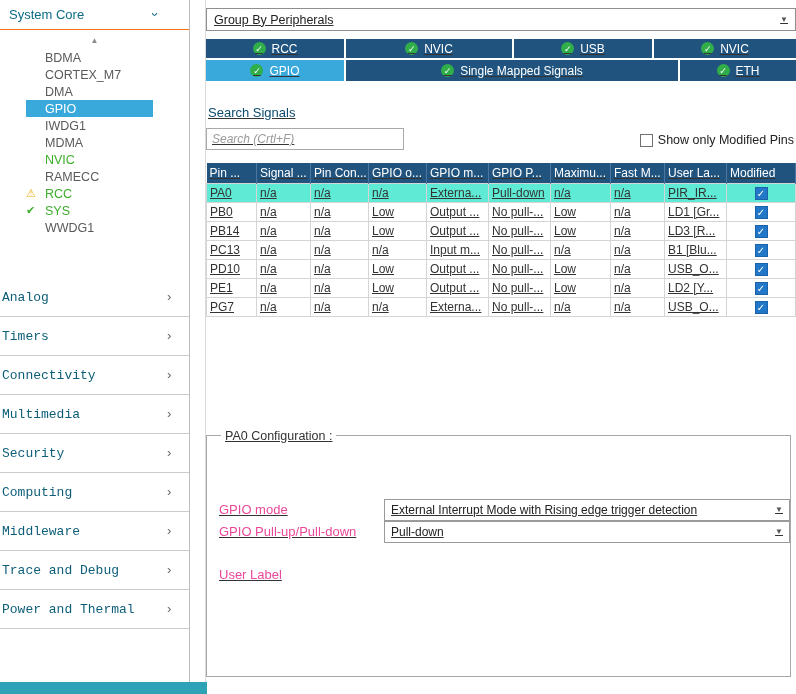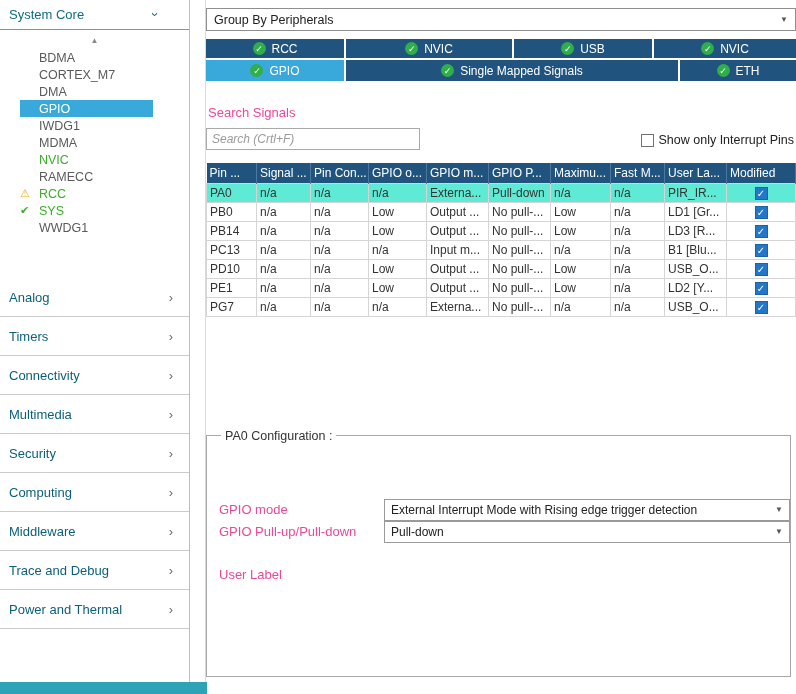--- a/index.html
+++ b/index.html
@@ -10,57 +10,57 @@
   }
   .app { display:flex; width:796px; height:694px; position:relative; }
 
   
   .sidebar { flex:0 0 190px; width:190px; border-right:1px solid #bdbdbd; background:#fff; position:relative; }
   .sc-header { height:30px; display:flex; align-items:center; justify-content:space-between;
                padding:0 32px 0 9px; border-bottom:1px solid #f97316; color:#0d6c86; font-size:13px; }
   .chev-down { display:inline-block; transform:rotate(90deg); color:#0d6c86; font-size:13px; }
   .scroll-up { text-align:center; color:#8a8a8a; font-size:8px; height:15px; line-height:15px; margin-top:3px; }
   .plist { margin-top:1px; }
-  .pitem { display:flex; align-items:center; height:17px; margin:0 36px 0 20px; cursor:default; }
+  .pitem { display:flex; align-items:center; height:17px; margin:0 36px 0 26px; cursor:default; }
   .picon { width:16px; font-size:11px; line-height:1; flex:0 0 16px; }
   .picon.warn { color:#efae17; }
   .picon.ok { color:#3dae2b; }
   .plabel { font-size:12.5px; color:#5a5a5a; padding:0 3px; white-space:nowrap; }
   .plabel.green { color:#3dae2b; }
   .pitem.selected { background:#39a9dc; }
   .pitem.selected .plabel { color:#fff; }
   .catlist { margin-top:42px; }
   .cat { height:39px; display:flex; align-items:center; justify-content:space-between;
-         padding:0 16px 0 9px; border-bottom:1px solid #cbcbcb; color:#0d5e79; font-size:13px; cursor:default; }
+         padding:0 16px 0 2px; border-bottom:1px solid #cbcbcb; color:#0d5e79; font-size:13px; cursor:default;font-family:Liberation Mono, monospace; }
   .cat-chev { color:#6b6b6b; font-size:13px; }
   .teal-bar { position:absolute; left:0; bottom:0; width:207px; height:12px; background:#2ea3b7; z-index:5; }
 
   
   .gutter { flex:0 0 16px; border-right:1px solid #dadada; background:#fff; }
 
   
-  .main { flex:1 1 auto; min-width:0; display:flex; flex-direction:column; padding:8px 0 0 0; position:relative; }
+  .main { flex:1 1 auto; min-width:0; display:flex; flex-direction:column; padding:8px 0 0 0; position:relative;text-decoration:underline; }
   .groupby { height:23px; border:1px solid #8f8f8f; background:#fff; display:flex; align-items:center;
              justify-content:space-between; padding:0 7px; font-size:12.5px; color:#222; }
   .dd-arrow { font-size:8px; color:#555; }
 
   .tabs1 { display:flex; gap:2px; margin-top:8px; height:19px; }
   .tabs2 { display:flex; gap:2px; margin-top:2px; height:21px; }
   .tab { background:#20537e; color:#fff; display:flex; align-items:center; justify-content:center;
          gap:6px; font-size:12px; cursor:default; }
   .tab.active { background:#39a9dc; }
   .tabs1 .tab:nth-child(1){ width:138px; } .tabs1 .tab:nth-child(2){ width:166px; }
   .tabs1 .tab:nth-child(3){ width:138px; } .tabs1 .tab:nth-child(4){ flex:1; }
   .tabs2 .tab:nth-child(1){ width:138px; } .tabs2 .tab:nth-child(2){ width:332px; }
   .tabs2 .tab:nth-child(3){ flex:1; }
   .tabcheck { width:13px; height:13px; border-radius:50%; background:#2fae49; color:#fff; font-size:9px;
               display:flex; align-items:center; justify-content:center; flex:0 0 13px; }
 
-  .search-label { font-size:13px; color:#ec4899; margin:24px 0 8px 2px; }
-  .search-input { width:214px; height:22px; border:1px solid #a9a9a9; padding:0 5px; font-size:12px;
+  .search-label { font-size:13px; color:#0c4a6e; margin:24px 0 8px 2px; }
+  .search-input { width:198px; height:22px; border:1px solid #a9a9a9; padding:0 5px; font-size:12px;
                   font-family:inherit; color:#333; }
   .search-input::placeholder { font-style:italic; color:#9a9a9a; }
   .modified-check { position:absolute; right:2px; top:133px; display:flex; align-items:center; gap:5px;
                     font-size:12.5px; color:#222; white-space:nowrap; }
   .checkbox-empty { width:13px; height:13px; border:1px solid #707070; background:#fff; flex:0 0 13px; }
 
   table.signals { border-collapse:collapse; width:100%; margin-top:13px; table-layout:fixed; }
   table.signals th { background:#20537e; color:#fff; font-weight:normal; text-align:left; padding:2px 3px;
        font-size:12px; border-right:1px solid #4d77a0; height:20px; overflow:hidden; white-space:nowrap; }
   table.signals td { border:1px solid #d5d5d5; padding:1px 3px; font-size:12px; height:19px;
@@ -218,21 +218,21 @@
           <span class="tabcheck">✓</span>
           <span>ETH</span>
         </div>
       </div>
 
     <div class="search-label">Search Signals</div>
     <input class="search-input" type="text" placeholder="Search (Crtl+F)" style="">
 
     <div class="modified-check">
       <span class="checkbox-empty"></span>
-      <span>Show only Interrupt Pins</span>
+      <span>Show only Modified Pins</span>
     </div>
 
     <table class="signals">
       <colgroup>
         <col style="width:50px">
           <col style="width:54px">
           <col style="width:58px">
           <col style="width:58px">
         <col style="width:62px">
           <col style="width:62px">

